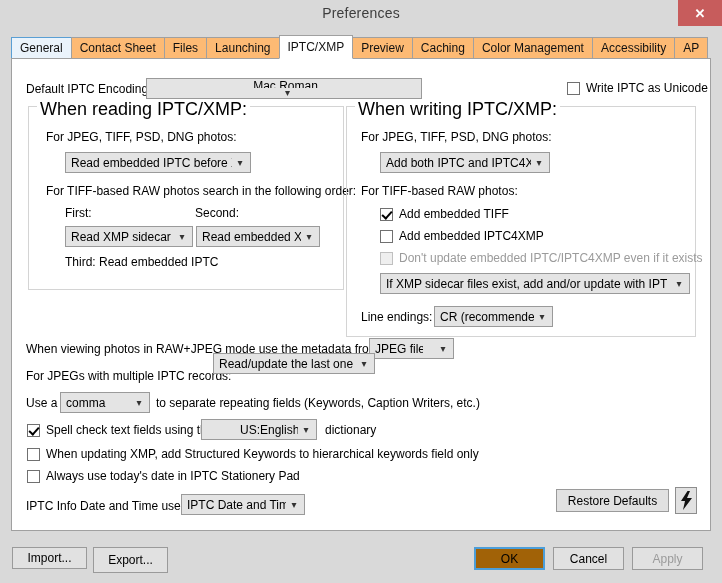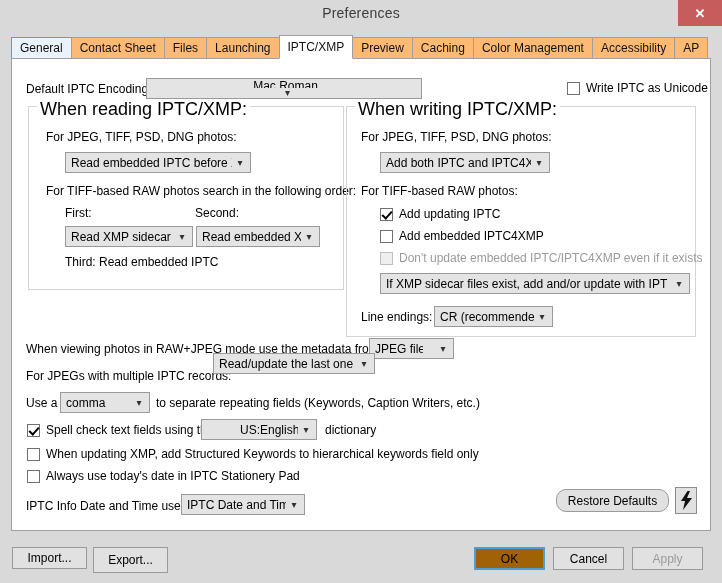--- a/index.html
+++ b/index.html
@@ -240,21 +240,21 @@
 
       <div class="combo" style="left:33px; top:45px; width:170px;">
         <span class="ctext">Add both IPTC and IPTC4XMP</span>
         <span class="carrow">▾</span>
       </div>
 
       <div class="lbl" style="left:14px; top:77px;">For TIFF-based RAW photos:</div>
 
       <div class="cbrow" style="left:33px; top:100px;">
         <span class="cbox checked"></span>
-        <span>Add updating IPTC</span>
+        <span>Add embedded TIFF</span>
       </div>
       <div class="cbrow" style="left:33px; top:122px;">
         <span class="cbox"></span>
         <span>Add embedded IPTC4XMP</span>
       </div>
       <div class="cbrow disabled" style="left:33px; top:144px;">
         <span class="cbox"></span>
         <span>Don't update embedded IPTC/IPTC4XMP even if it exists</span>
       </div>
 
@@ -308,21 +308,21 @@
       <span class="cbox"></span>
       <span>Always use today's date in IPTC Stationery Pad</span>
     </div>
 
     <div class="lbl" style="left:14px; top:440px;">IPTC Info Date and Time uses:</div>
     <div class="combo" style="left:169px; top:435px; width:124px;">
       <span class="ctext">IPTC Date and Time</span>
       <span class="carrow">▾</span>
     </div>
 
-    <div class="btn" style="left:544px; top:430px; width:113px; height:23px;border-radius:10px;">Restore Defaults</div>
+    <div class="btn" style="left:544px; top:430px; width:113px; height:23px;">Restore Defaults</div>
 
     <div id="bolt-btn" style="left:663px; top:428px; width:22px; height:27px;">
       <svg width="13" height="19" viewBox="0 0 13 19" aria-hidden="true">
         <polygon points="7.5,0 1,10 5,10 3,19 12,7 7,7 10,0" fill="#111"></polygon>
       </svg>
     </div>
 
   </div>
 
   <div class="btn" style="left:12px; top:547px; width:75px; height:22px;">Import...</div>

